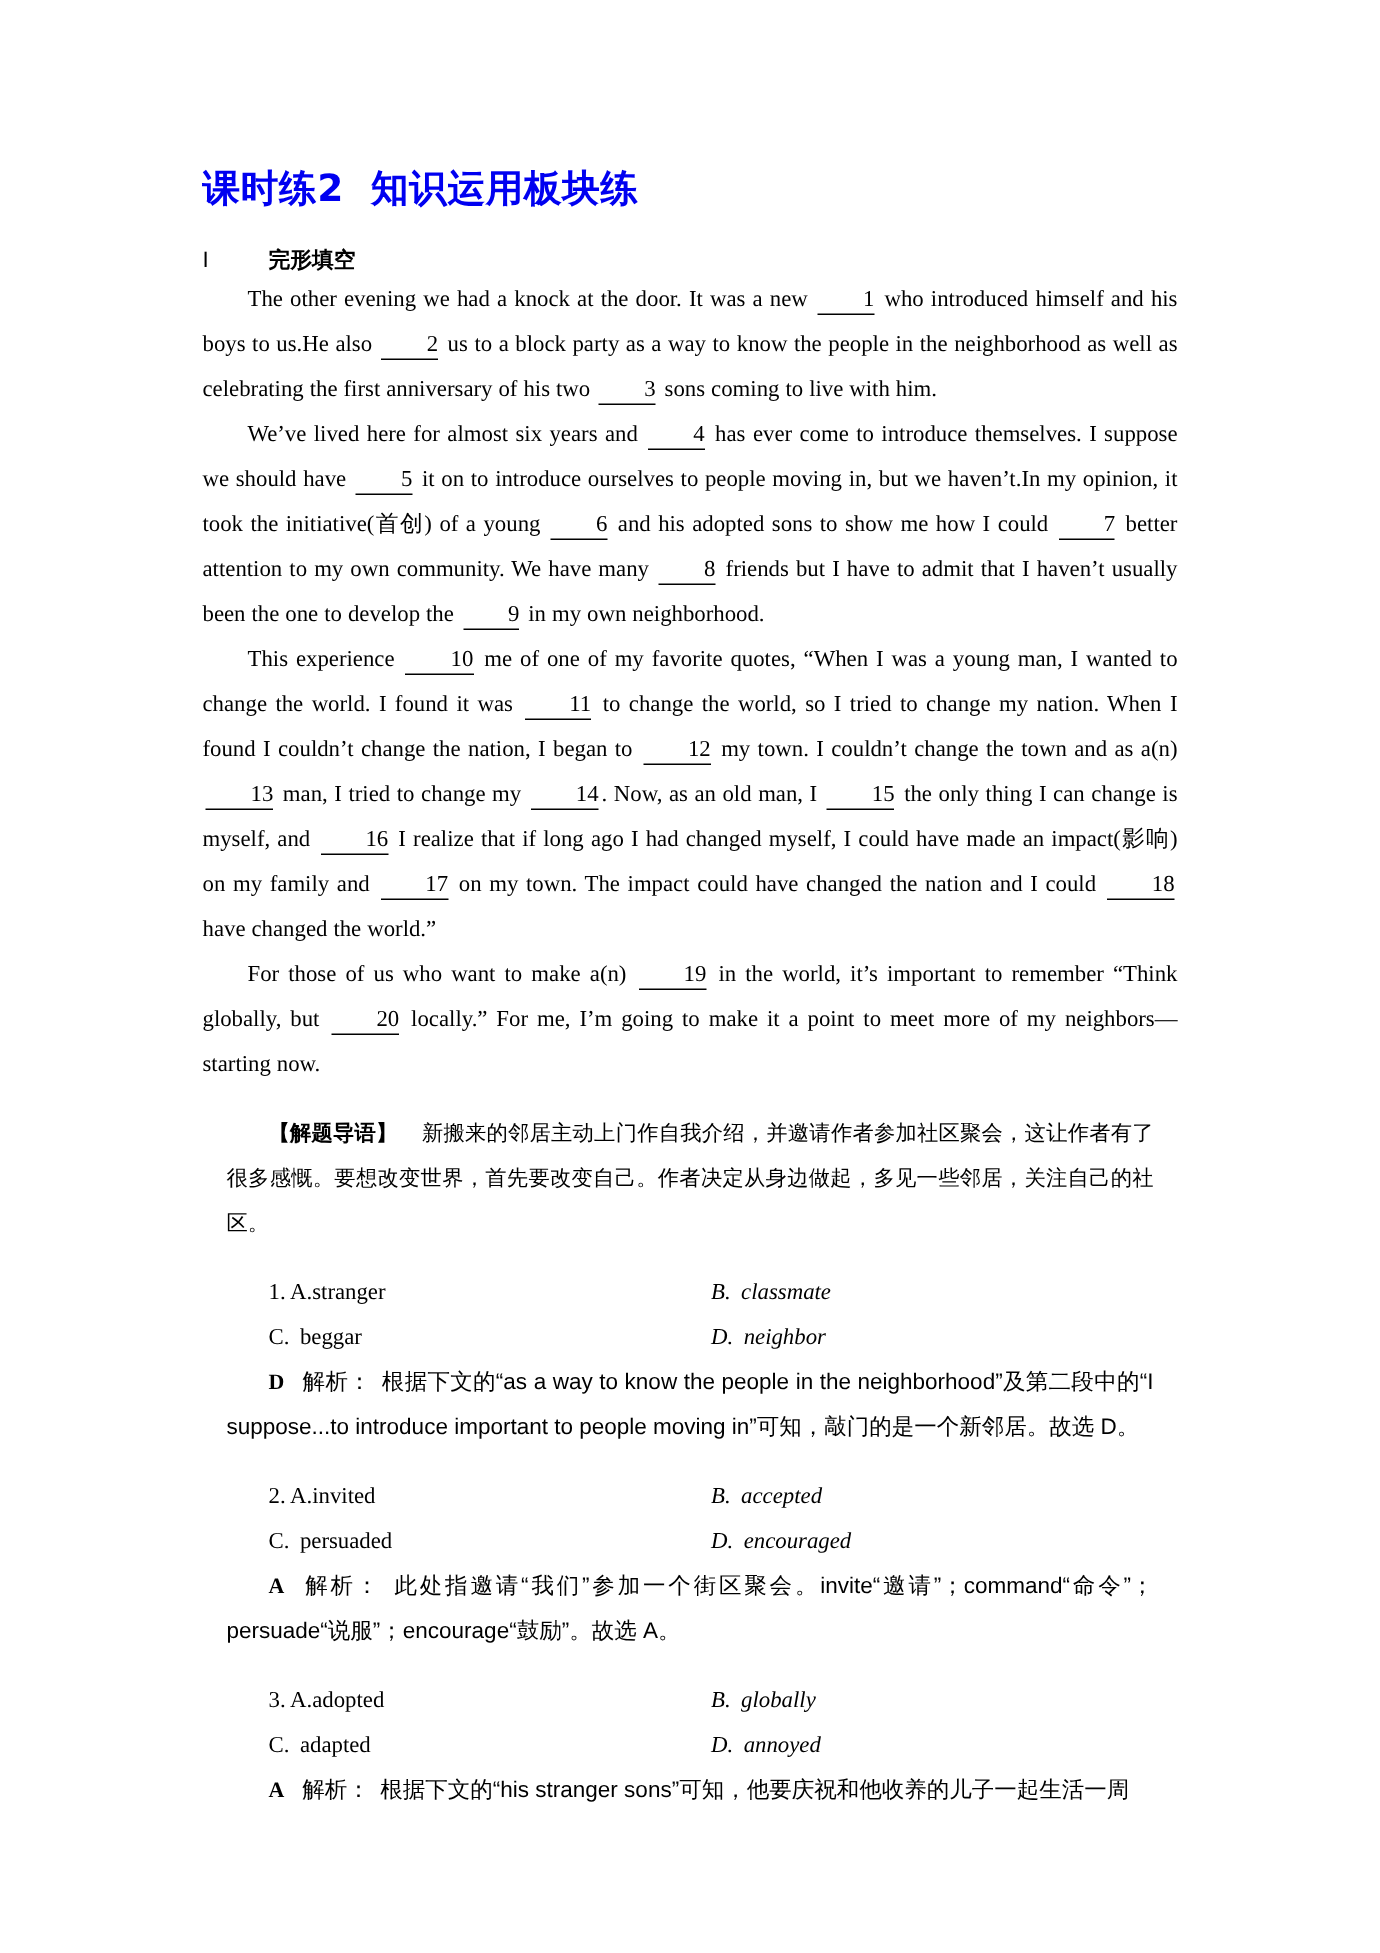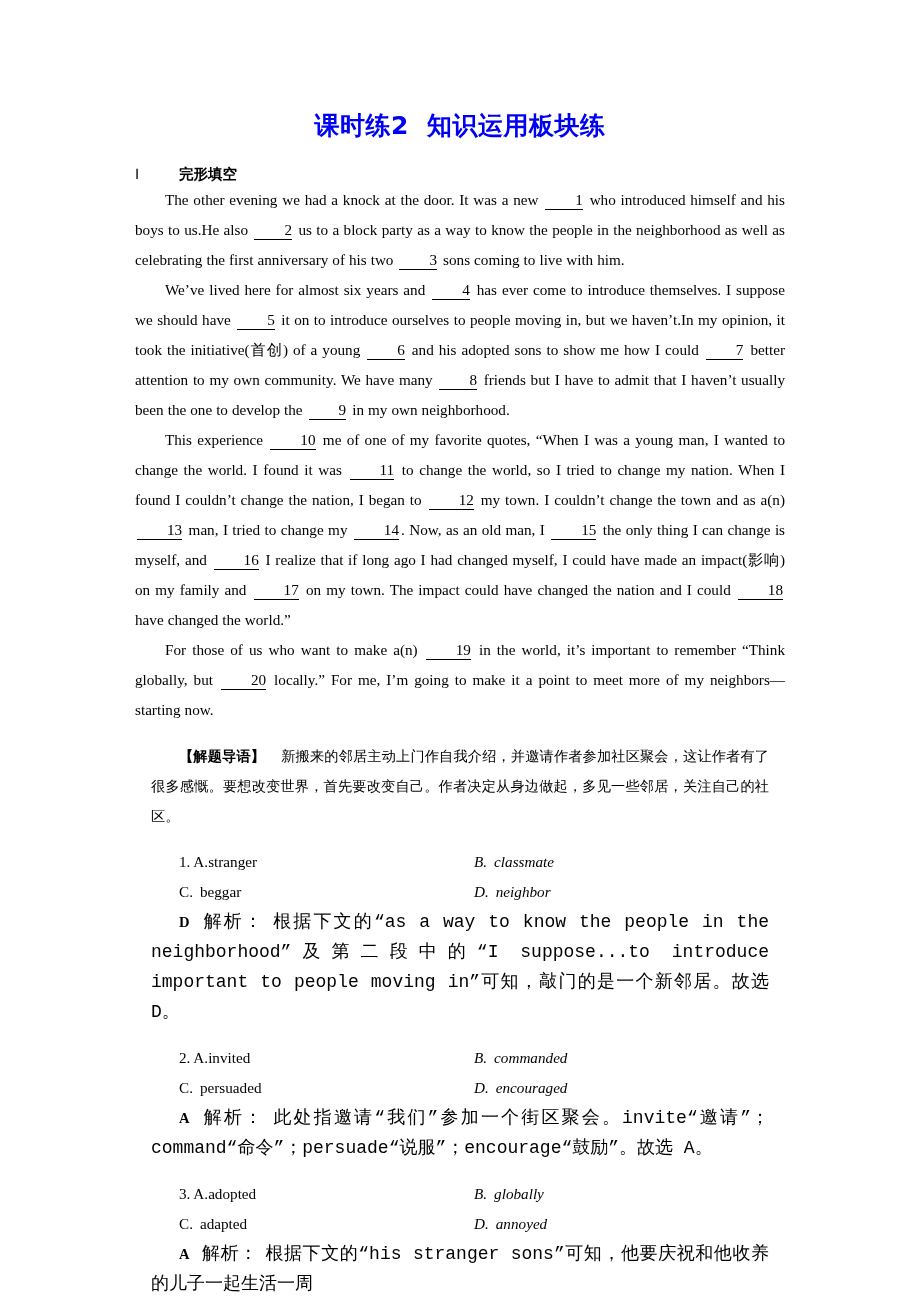--- a/index.html
+++ b/index.html
@@ -30,21 +30,21 @@
     width: 650px;
   }
 
   
   .doc-title {
     color: #0000f0;
     font-family: "DejaVu Sans", "Liberation Sans", sans-serif;
     font-weight: bold;
     font-size: 25px;
     letter-spacing: 0.5px;
-    text-align: center;
+    text-align: left;
     margin-top: 110px;
     margin-bottom: 0;
     line-height: 32px;
     white-space: pre;
   }
   .title-gap { display: inline-block; width: 18px; }
 
   
   .section-head {
     margin-top: 22px;
@@ -119,22 +119,22 @@
     margin: 0;
     text-align: justify;
     text-indent: 28px;
     font-family: "Liberation Serif", serif;
   }
   .ans-letter {
     font-weight: bold;
     font-family: "Liberation Serif", serif;
   }
   .cn {
-    font-family: Liberation Mono, monospace;
-    font-size: 18px;
+    font-family: Liberation Sans, sans-serif;
+    font-size: 15px;
   }
   .sp-sm { display: inline-block; width: 7px; }
   .sp-md { display: inline-block; width: 12px; }
 </style>
 </head>
 <body>
 
 <div class="page">
   <div class="content">
 
@@ -163,21 +163,21 @@
       <div class="q-opts">
         <div class="opt-col"><span>C.</span><span class="sp-sm"></span><span>beggar</span></div>
         <div class="opt-col second"><span>D.</span><span class="sp-sm"></span><span>neighbor</span></div>
       </div>
       <p class="explain"><span class="ans-letter">D</span><span class="sp-md"></span><span class="cn">解析：</span><span class="sp-sm"></span><span class="cn">根据下文的“as a way to know the people in the neighborhood”及第二段中的“I suppose...to introduce important to people moving in”可知，敲门的是一个新邻居。故选 D。</span></p>
     </div>
 
     <div class="q-block">
       <div class="q-opts">
         <div class="opt-col"><span class="q-num">2.</span> <span>A.</span><span>invited</span></div>
-        <div class="opt-col second"><span>B.</span><span class="sp-sm"></span><span>commanded</span></div>
+        <div class="opt-col second"><span>B.</span><span class="sp-sm"></span><span>accepted</span></div>
       </div>
       <div class="q-opts">
         <div class="opt-col"><span>C.</span><span class="sp-sm"></span><span>persuaded</span></div>
         <div class="opt-col second"><span>D.</span><span class="sp-sm"></span><span>encouraged</span></div>
       </div>
       <p class="explain"><span class="ans-letter">A</span><span class="sp-md"></span><span class="cn">解析：</span><span class="sp-sm"></span><span class="cn">此处指邀请“我们”参加一个街区聚会。invite“邀请”；command“命令”；persuade“说服”；encourage“鼓励”。故选 A。</span></p>
     </div>
 
     <div class="q-block">
       <div class="q-opts">

